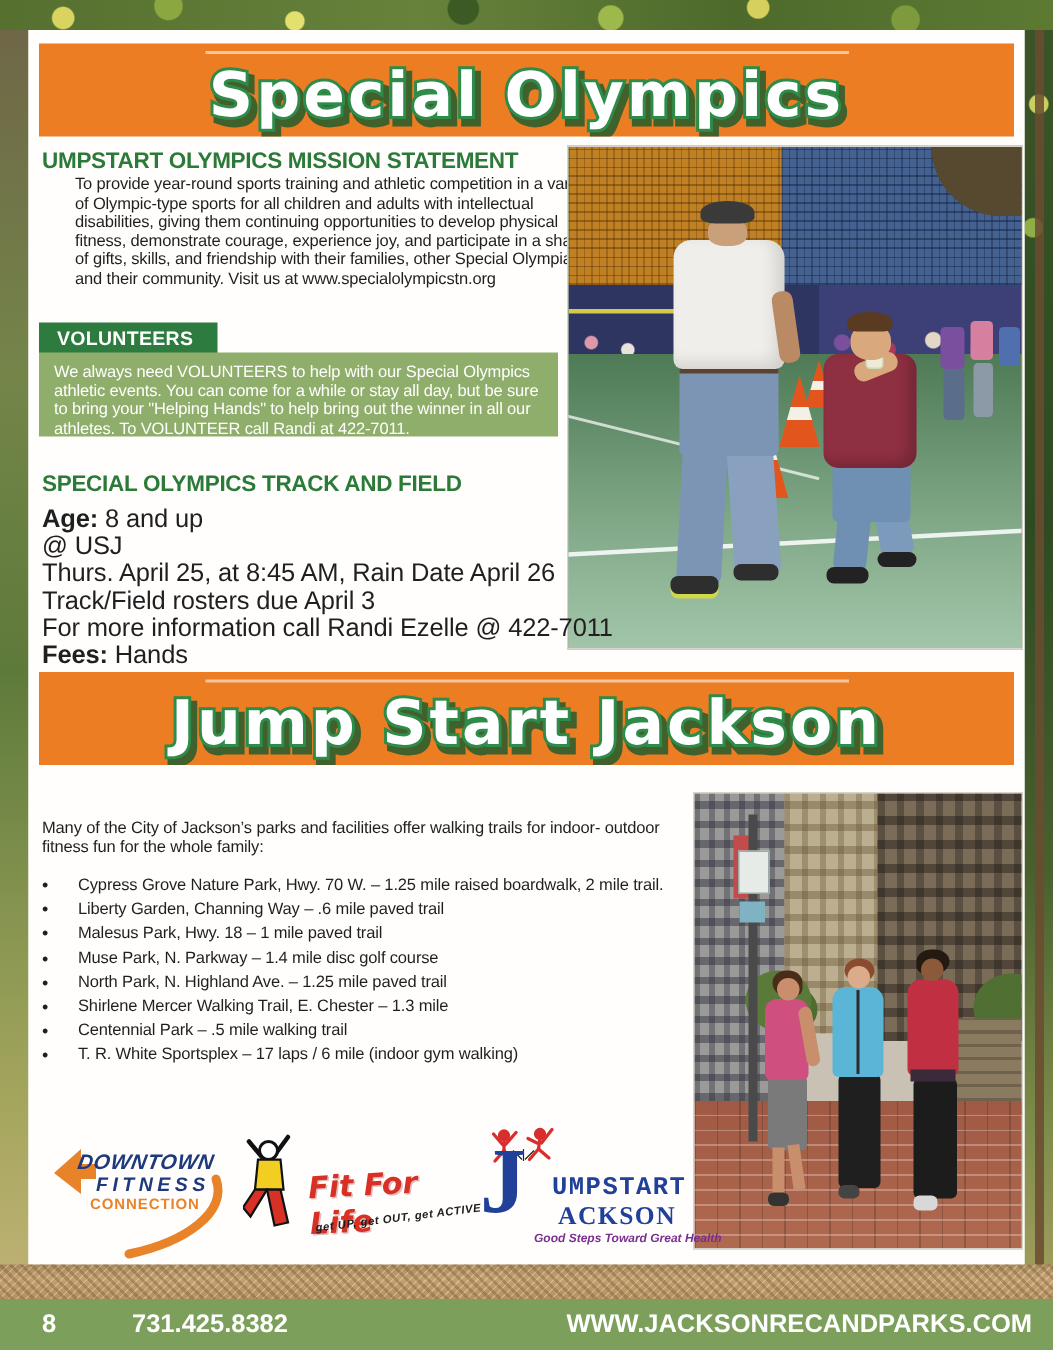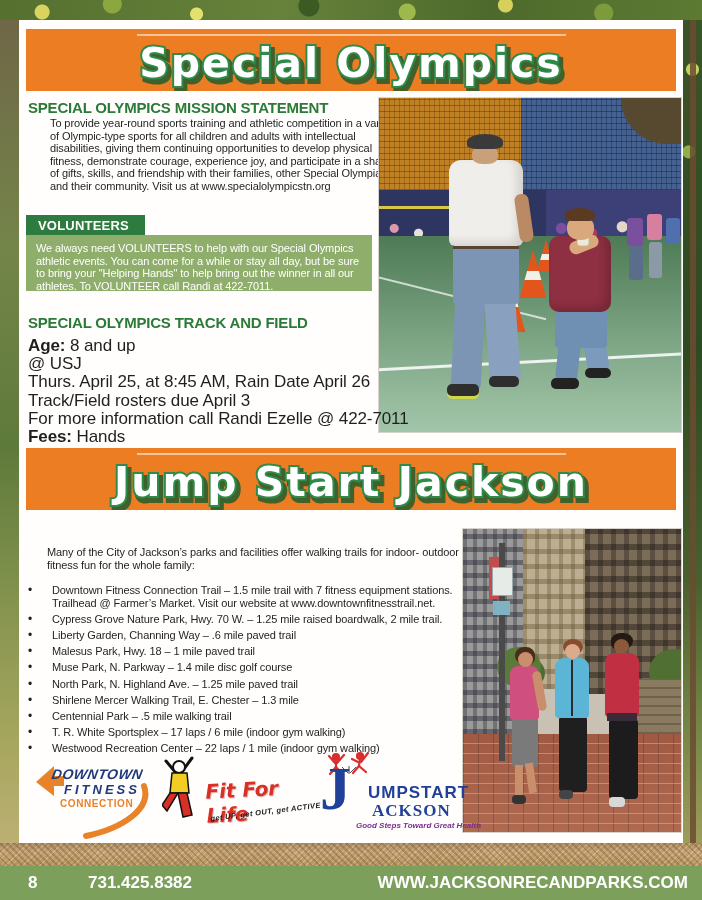--- a/index.html
+++ b/index.html
@@ -45,21 +45,21 @@
   .mission-heading{left:28px;top:99px;}
   .mission-body{left:28px;top:117px;width:352px;margin-left:22px;}
   .vol-tab{position:absolute;left:26px;top:215px;background:#2E7B40;color:#fff;font-weight:bold;
     font-size:13px;padding:3px 16px 4px 12px;letter-spacing:.2px;}
   .vol-box{position:absolute;left:26px;top:235px;width:346px;height:56px;background:#8FAE6B;
     color:#fff;font-size:11px;line-height:12.6px;padding:7px 10px;box-sizing:border-box;letter-spacing:-0.1px;}
   .track-heading{left:28px;top:314px;}
   .track-line{position:absolute;left:28px;color:#1f1f1f;font-size:17px;letter-spacing:-0.1px;}
   .track-line .b{font-weight:bold;}
   .getfit-heading{left:28px;top:527px;}
-  .getfit-intro{left:28px;top:546px;width:430px;margin-left:19px;}
+  .getfit-intro{left:28px;top:546px;width:430px;}
   .bullets{position:absolute;left:28px;top:584px;width:428px;}
   .bullet-row{display:flex;margin-bottom:3.6px;}
   .bullet-row::before{content:"\2022";width:24px;flex:0 0 24px;font-size:12px;color:#1f1f1f;line-height:12.6px;}
   .bullet-text{color:#1f1f1f;font-size:11px;line-height:12.6px;letter-spacing:-0.1px;width:404px;}
   
   .photo{position:absolute;overflow:hidden;border:1px solid #d8d4cc;box-sizing:border-box;}
   .photo1{left:378px;top:97px;width:304px;height:336px;background:#6f9a76;}
   .photo2{left:462px;top:528px;width:220px;height:305px;background:#c9c2b4;}
   .abs{position:absolute;}
   
@@ -164,21 +164,21 @@
   .dt1{position:absolute;left:24px;top:6px;font-style:italic;font-weight:bold;font-size:14px;color:#1E3A7C;transform:skewX(-10deg);letter-spacing:.5px;}
   .dt2{position:absolute;left:36px;top:22px;font-style:italic;font-weight:bold;font-size:13px;color:#1E3A7C;letter-spacing:3px;}
   .dt3{position:absolute;left:32px;top:38px;font-weight:bold;font-size:10px;color:#E8832A;letter-spacing:.6px;}
   .logo-ffl{left:162px;top:755px;width:150px;height:86px;}
   .ffl-title{position:absolute;left:44px;top:22px;font-family:"DejaVu Sans",sans-serif;font-style:italic;font-weight:bold;
     font-size:20px;color:#D93025;transform:rotate(-3deg);text-shadow:1px 1px 0 rgba(120,0,0,.25);}
   .ffl-tag{position:absolute;left:48px;top:52px;font-style:italic;font-weight:bold;font-size:7.5px;color:#1c1c1c;
     transform:rotate(-7deg);letter-spacing:.4px;white-space:nowrap;}
   .logo-jsj{left:314px;top:755px;width:150px;height:86px;}
   .jsj-j{position:absolute;left:6px;top:4px;font-family:"Liberation Serif",serif;font-weight:bold;font-size:62px;line-height:58px;color:#20409A;}
-  .jsj-l1{position:absolute;left:54px;top:28px;font-family:Liberation Sans, sans-serif;font-weight:bold;font-size:17px;color:#20409A;letter-spacing:1px;}
+  .jsj-l1{position:absolute;left:54px;top:28px;font-family:Liberation Mono, monospace;font-weight:bold;font-size:17px;color:#20409A;letter-spacing:1px;}
   .jsj-l2{position:absolute;left:58px;top:46px;font-family:"Liberation Serif",serif;font-weight:bold;font-size:17px;color:#20409A;letter-spacing:1px;}
   .jsj-tag{position:absolute;left:42px;top:66px;font-style:italic;font-weight:bold;font-size:8px;color:#7A2E8E;white-space:nowrap;}
   
   .footer{position:absolute;left:0;top:866px;width:702px;height:34px;background:#7CA05B;color:#fff;font-weight:bold;}
   .footer span{position:absolute;top:0;line-height:34px;font-size:17px;letter-spacing:0;}
   .f-page{left:28px;} .f-phone{left:88px;} .f-web{right:14px;}
 </style>
 </head>
 <body>
 
@@ -190,21 +190,21 @@
   <div class="content-white"></div>
 
   <div class="banner b1">
     <div class="banner-gloss"></div>
     <svg width="650" height="62">
       <text class="banner-title-shadow" x="328" y="52" text-anchor="middle">Special Olympics</text>
       <text class="banner-title" x="325" y="48" text-anchor="middle">Special Olympics</text>
     </svg>
   </div>
 
-  <div class="h-green mission-heading">SPECIAL OLYMPICS MISSION STATEMENT</div>
+  <div class="h-green mission-heading">UMPSTART OLYMPICS MISSION STATEMENT</div>
   <div class="body-text mission-body">To provide year-round sports training and athletic competition in a variety of Olympic-type sports for all children and adults with intellectual disabilities, giving them continuing opportunities to develop physical fitness, demonstrate courage, experience joy, and participate in a sharing of gifts, skills, and friendship with their families, other Special Olympians, and their community. Visit us at www.specialolympicstn.org</div>
 
   <div class="photo photo1">
     <div class="abs p1-stands-l"></div>
     <div class="abs p1-stands-r"></div>
     <div class="abs p1-corner"></div>
     <div class="abs p1-wall"></div>
     <div class="abs p1-rail"></div>
     <div class="abs p1-crowd"></div>
     <div class="abs p1-floor"></div>
@@ -256,23 +256,20 @@
     <div class="banner-gloss"></div>
     <svg width="650" height="62">
       <text class="banner-title-shadow" x="328" y="52" text-anchor="middle">Jump Start Jackson</text>
       <text class="banner-title" x="325" y="48" text-anchor="middle">Jump Start Jackson</text>
     </svg>
   </div>
 
   <div class="body-text getfit-intro">Many of the City of Jackson’s parks and facilities offer walking trails for indoor- outdoor fitness fun for the whole family:</div>
   <div class="bullets">
     <div class="bullet-row">
-        <span class="bullet-text">Downtown Fitness Connection Trail – 1.5 mile trail with 7 fitness equipment stations. Trailhead @ Farmer’s Market.  Visit our website at www.downtownfitnesstrail.net.</span>
-      </div>
-    <div class="bullet-row">
         <span class="bullet-text">Cypress Grove Nature Park, Hwy. 70 W. – 1.25 mile raised boardwalk, 2 mile trail.</span>
       </div>
     <div class="bullet-row">
         <span class="bullet-text">Liberty Garden, Channing Way – .6 mile paved trail</span>
       </div>
     <div class="bullet-row">
         <span class="bullet-text">Malesus Park, Hwy. 18 – 1 mile paved trail</span>
       </div>
     <div class="bullet-row">
         <span class="bullet-text">Muse Park, N. Parkway – 1.4 mile disc golf course</span>
@@ -281,23 +278,20 @@
         <span class="bullet-text">North Park, N. Highland Ave. – 1.25 mile paved trail</span>
       </div>
     <div class="bullet-row">
         <span class="bullet-text">Shirlene Mercer Walking Trail, E. Chester – 1.3 mile</span>
       </div>
     <div class="bullet-row">
         <span class="bullet-text">Centennial Park – .5 mile walking trail</span>
       </div>
     <div class="bullet-row">
         <span class="bullet-text">T. R. White Sportsplex – 17 laps / 6 mile (indoor gym walking)</span>
-      </div>
-    <div class="bullet-row">
-        <span class="bullet-text">Westwood Recreation Center – 22 laps / 1 mile (indoor gym walking)</span>
       </div>
   </div>
 
   <div class="photo photo2">
     <div class="abs b-left"></div>
     <div class="abs b-mid"></div>
     <div class="abs b-right"></div>
     <div class="abs p2-banner"></div>
     <div class="abs p2-tree1"></div>
     <div class="abs p2-tree2"></div>

